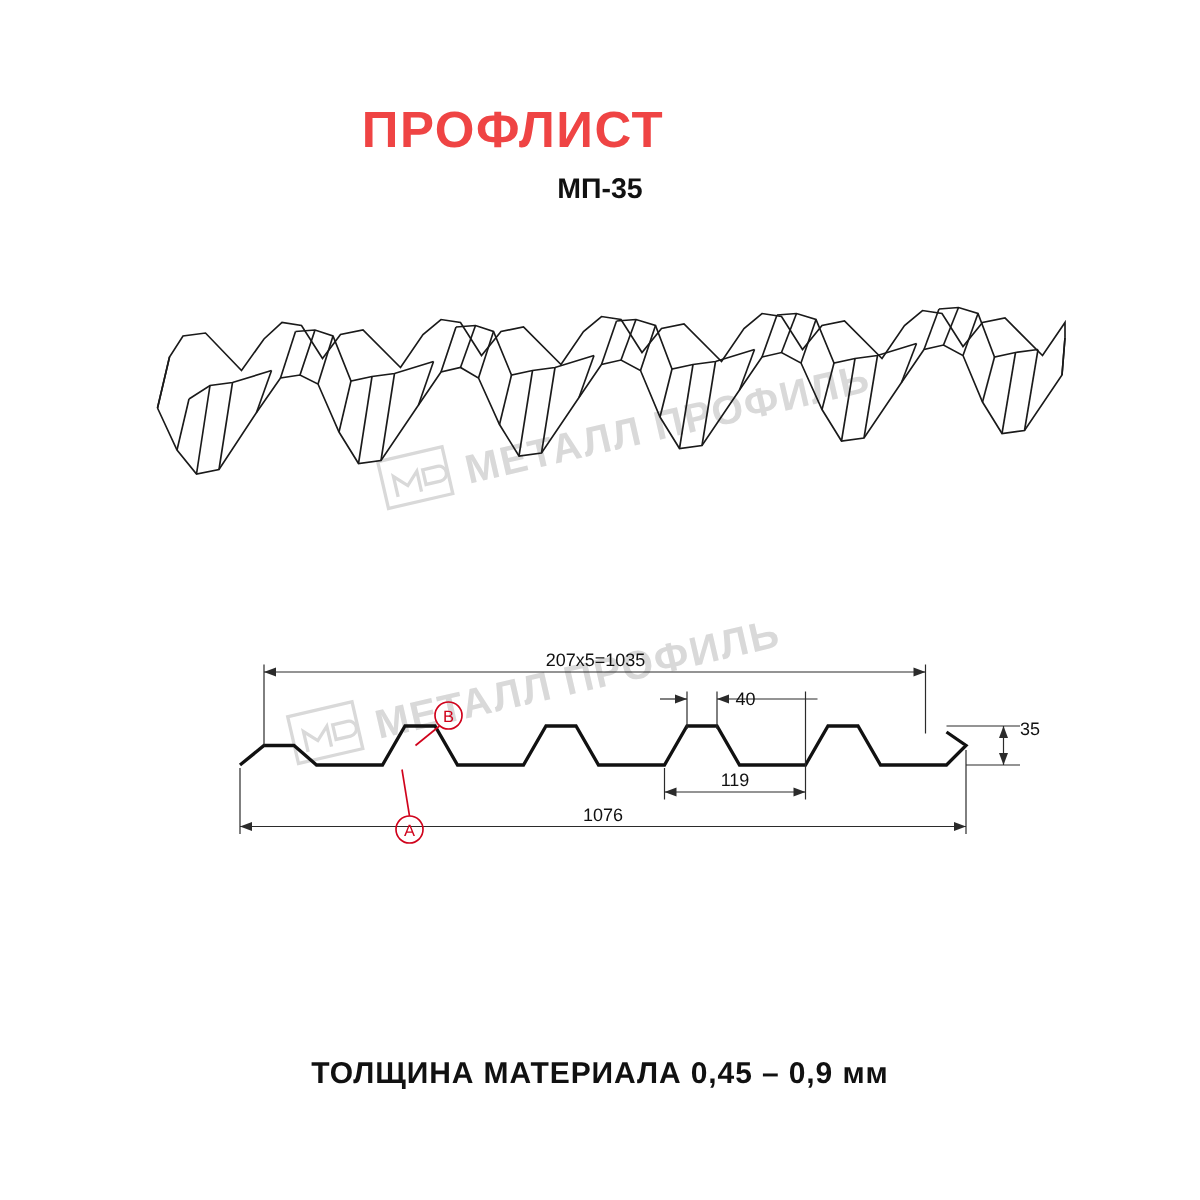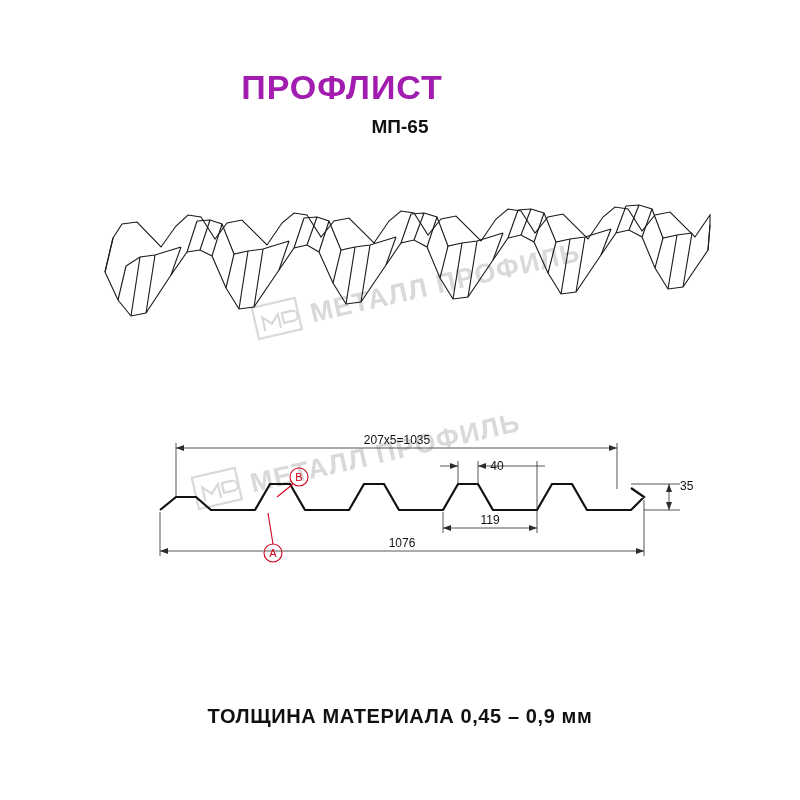--- a/index.html
+++ b/index.html
@@ -22,21 +22,21 @@
   }
   .title {
     position: absolute;
     top: 68px;
     left: 0;
     width: 684px;
     text-align: center;
     font-size: 34px;
     font-weight: bold;
     letter-spacing: 1px;
-    color: #a21caf;
+    color: #ef4444;
   }
   .subtitle {
     position: absolute;
     top: 116px;
     left: 0;
     width: 800px;
     text-align: center;
     font-size: 19px;
     font-weight: bold;
     color: #111111;
@@ -103,21 +103,21 @@
     font-family: "Liberation Sans", sans-serif;
     font-size: 11px;
   }
 </style>
 </head>
 <body>
 
 <div class="page">
 
   <div class="title">ПРОФЛИСТ</div>
-  <div class="subtitle">МП-65</div>
+  <div class="subtitle">МП-35</div>
 
   <svg width="800" height="800">
 
     <g transform="translate(250,300) rotate(-13)">
       <g class="wm">
         <rect x="0" y="8" width="44" height="32"></rect>
         <path d="M8 34 L8 20 L16 28 L24 20 L24 34"></path>
         <path d="M28 20 h10 a5 5 0 0 1 0 10 h-10 z"></path>
       </g>
       <text class="wm-text" x="56" y="36">МЕТАЛЛ ПРОФИЛЬ</text>

